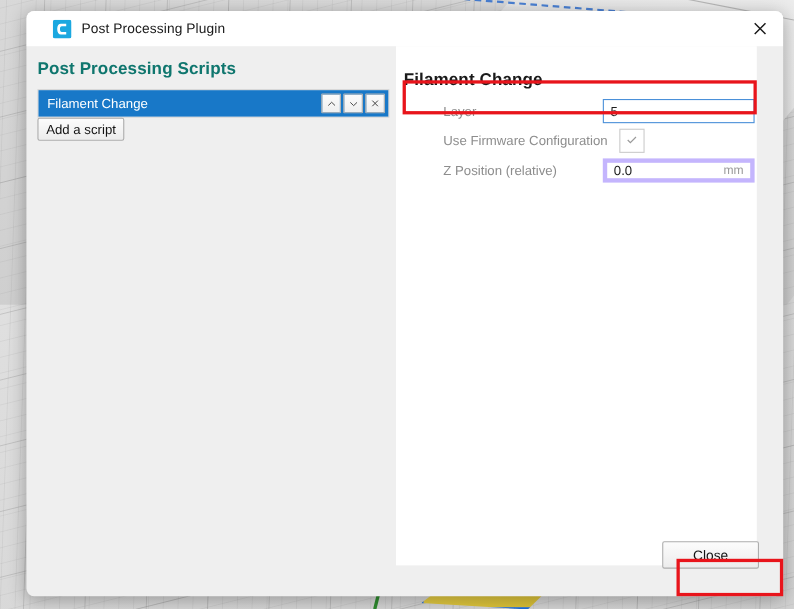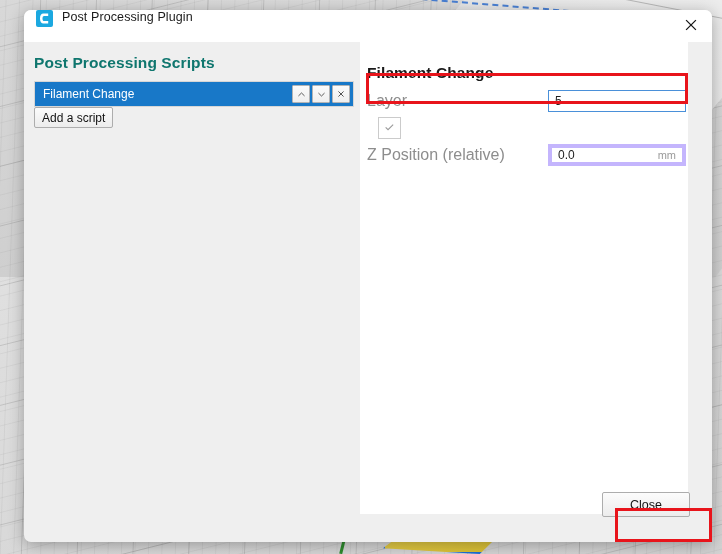--- a/index.html
+++ b/index.html
@@ -109,21 +109,22 @@
     background: #efefef;
     border-radius: 7px;
     box-shadow: 0 3px 16px rgba(0,0,0,0.30);
     overflow: hidden;
     box-sizing: border-box;
   }
   #titlebar {
     height: 32px;
     background: #ffffff;
     display: flex;
-    padding: 0 4px 0 12px;
+    align-items: center;
+    padding: 0 4px 0 24px;
     box-sizing: border-box;
   }
   .app-icon {
     width: 17px;
     height: 17px;
     flex: 0 0 auto;
     margin-right: 9px;
   }
   #window-title {
     font-size: 12.5px;
@@ -246,24 +247,25 @@
     left: 7px;
     top: 45px;
     right: 2px;
   }
   .setting-row {
     height: 27px;
     display: flex;
     align-items: center;
   }
   .setting-label {
-    font-size: 16px;
+    font-size: 12px;
     color: #8d8d8d;
     flex: 1 1 auto;
     white-space: nowrap;
+    padding-left: 36px;
   }
   .field {
     width: 138px;
     height: 22px;
     flex: 0 0 auto;
     background: #ffffff;
     border: 4px solid #c4b5fd;
     box-sizing: border-box;
     display: flex;
     align-items: center;
@@ -404,20 +406,21 @@
 
         <div class="setting-row">
           <span class="setting-label">Layer</span>
           <span class="field focused">
             <span class="value">5</span>
             <span class="unit"></span>
           </span>
         </div>
 
         <div class="setting-row">
+          <span class="setting-label">Use Firmware Configuration</span>
           <span class="checkbox">
             <svg viewBox="0 0 12 12" width="11" height="11" aria-hidden="true">
               <path d="M1.8 5.8 L4.4 8.4 L10 2.8" stroke="#9a9a9a" stroke-width="1.2" fill="none"></path>
             </svg>
           </span>
           <span class="cb-pad"></span>
         </div>
 
         <div class="setting-row">
           <span class="setting-label">Z Position (relative)</span>

